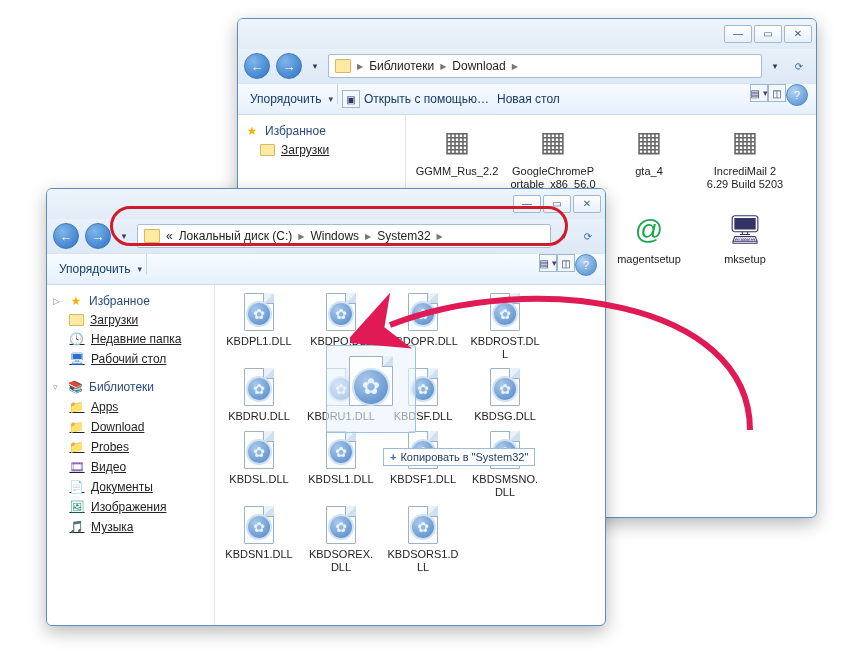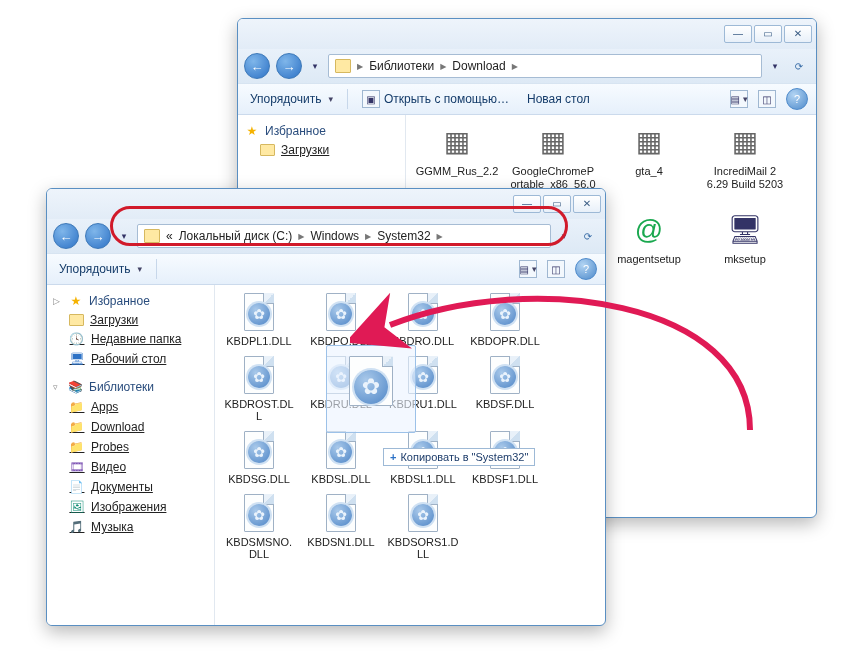--- a/index.html
+++ b/index.html
@@ -28,21 +28,21 @@
   .addrbar { flex: 1; height: 24px; border: 1px solid #a6bcd4; background: #fff; border-radius: 2px;
              display: flex; align-items: center; padding: 0 6px; gap: 6px; font-size: 12px; color: #222; }
   .addr-fld { width: 16px; height: 14px; background: #ffe9a3; border: 1px solid #d6b85f; border-radius: 1px; }
   .crumb { white-space: nowrap; }
   .chev { color: #777; font-size: 8px; }
   .addr-ref { width: 22px; text-align: center; color: #3b6ea8; font-size: 10px; }
 
   
   .toolbar { height: 32px; background: linear-gradient(#f7fbff,#e6f0fb);
              border-top: 1px solid #d7e4f1; border-bottom: 1px solid #cbdaec;
-             display: flex; align-items: center; gap: 10px; padding: 0 8px; font-size: 12px; color: #153c6a; }
+             display: flex; padding: 0 8px; font-size: 12px; color: #153c6a; }
   .toolbar .sep { width: 1px; height: 20px; background: #c7d7ea; }
   .toolbar .spacer { flex: 1; }
   .tbtn { display: flex; align-items: center; gap: 4px; padding: 2px 4px; }
   .tdd::after { content: "▾"; font-size: 9px; margin-left: 3px; color: #446; }
   .rondicon { width: 22px; height: 22px; border-radius: 50%; border: 1px solid #4e8acb;
               background: radial-gradient(circle at 35% 30%, #b2d4f3,#4e8acb);
               color: #fff; font-size: 11px; display: flex; align-items: center; justify-content: center; }
   .sqicon { width: 18px; height: 18px; border: 1px solid #9fb7d1; background: #f3f8fd;
             display: flex; align-items: center; justify-content: center; font-size: 10px; color: #336; }
 
@@ -303,27 +303,20 @@
               <div class="page"></div>
               <div class="gear"></div>
             </div>
             <span>KBDPO.DLL</span>
           </div>
           <div class="cell">
             <div class="fileicon">
               <div class="page"></div>
               <div class="gear"></div>
             </div>
-            <span>KBDRO.DLL</span>
-          </div>
-          <div class="cell">
-            <div class="fileicon">
-              <div class="page"></div>
-              <div class="gear"></div>
-            </div>
             <span>KBDOPR.DLL</span>
           </div>
           <div class="cell">
             <div class="fileicon">
               <div class="page"></div>
               <div class="gear"></div>
             </div>
             <span>KBDROST.DLL</span>
           </div>
           <div class="cell">
@@ -381,20 +374,27 @@
               <div class="gear"></div>
             </div>
             <span>KBDSMSNO.DLL</span>
           </div>
           <div class="cell">
             <div class="fileicon">
               <div class="page"></div>
               <div class="gear"></div>
             </div>
             <span>KBDSN1.DLL</span>
+          </div>
+          <div class="cell">
+            <div class="fileicon">
+              <div class="page"></div>
+              <div class="gear"></div>
+            </div>
+            <span>KBDSOREX.DLL</span>
           </div>
           <div class="cell">
             <div class="fileicon">
               <div class="page"></div>
               <div class="gear"></div>
             </div>
             <span>KBDSORS1.DLL</span>
           </div>
         </div>
     </div>

